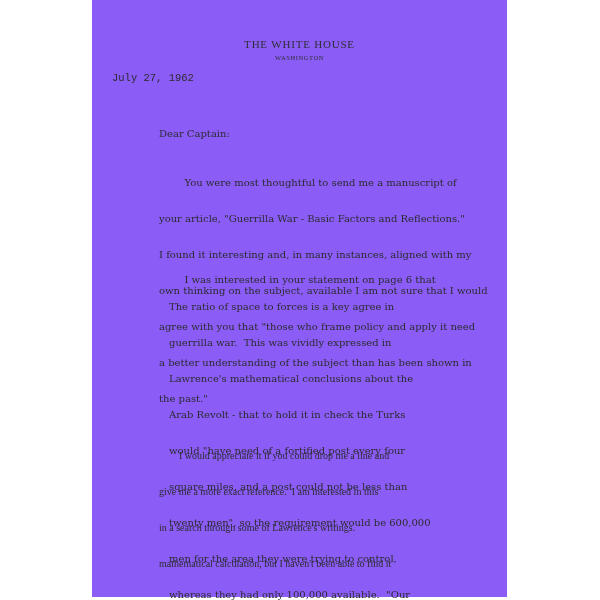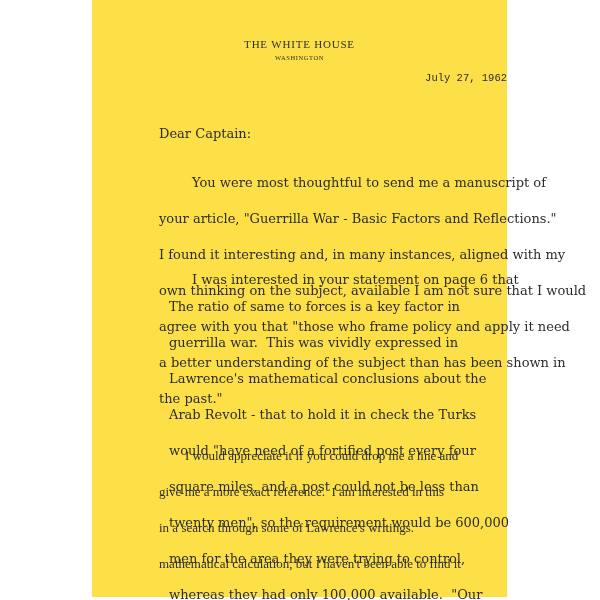--- a/index.html
+++ b/index.html
@@ -2,37 +2,37 @@
 <html><head>
   <meta charset="utf-8">
   <style>
     html, body { margin: 0; padding: 0; }
     body {
       width: 600px; height: 600px; background: #ffffff;
       position: relative; overflow: hidden;
     }
     .paper {
       position: absolute; left: 92px; top: 0; width: 415px; height: 597px;
-      background: #fde047;
+      background: #8b5cf6;
       box-shadow: 0 0 1px rgba(0,0,0,0.08);
     }
     .letterhead {
       position: absolute; left: 0; right: 0; top: 38px; text-align: center;
       font-family: "Liberation Serif", "DejaVu Serif", serif; color: #2d2f33;
     }
     .lh-title { font-size: 11px; letter-spacing: 0.8px; line-height: 13px; }
     .lh-sub { font-size: 6.5px; letter-spacing: 0.6px; margin-top: 3px; line-height: 8px; }
     .date {
-      position: absolute; left: 0; right: 0; top: 72px; text-align: right;
+      position: absolute; left: 0; right: 0; top: 72px; text-align: left;
       font-family: "Liberation Mono", "DejaVu Sans Mono", monospace;
-      font-size: 10.5px; color: #2a2b2f; padding-left: 36px;
+      font-size: 10.5px; color: #2a2b2f; padding-left: 20px;
     }
     .body-text {
       font-family: "DejaVu Serif", "Liberation Serif", serif;
-      font-size: 13px; color: #2b2c30; line-height: 12px;
+      font-size: 10px; color: #2b2c30; line-height: 12px;
       position: absolute; white-space: pre;
     }
     .salutation { left: 67px; top: 128px; }
     .p1 { left: 67px; top: 153px; }
     .p2 { left: 67px; top: 250px; }
     .quote { left: 77px; top: 277px; }
     .p3 { left: 67px; top: 426px; font-family: Liberation Serif, serif; }
     .line { display: block; }
   </style>
 </head>
@@ -55,21 +55,21 @@
     <span class="line">agree with you that "those who frame policy and apply it need</span>
     <span class="line">a better understanding of the subject than has been shown in</span>
     <span class="line">the past."</span>
   </div>
 
   <div class="body-text p2">
     <span class="line">        I was interested in your statement on page 6 that</span>
   </div>
 
   <div class="body-text quote">
-    <span class="line">The ratio of same to forces is a key factor in</span>
+    <span class="line">The ratio of space to forces is a key agree in</span>
     <span class="line">guerrilla war.  This was vividly expressed in</span>
     <span class="line">Lawrence's mathematical conclusions about the</span>
     <span class="line">Arab Revolt - that to hold it in check the Turks</span>
     <span class="line">would "have need of a fortified post every four</span>
     <span class="line">square miles, and a post could not be less than</span>
     <span class="line">twenty men", so the requirement would be 600,000</span>
     <span class="line">men for the area they were trying to control,</span>
     <span class="line">whereas they had only 100,000 available.  "Our</span>
     
     

